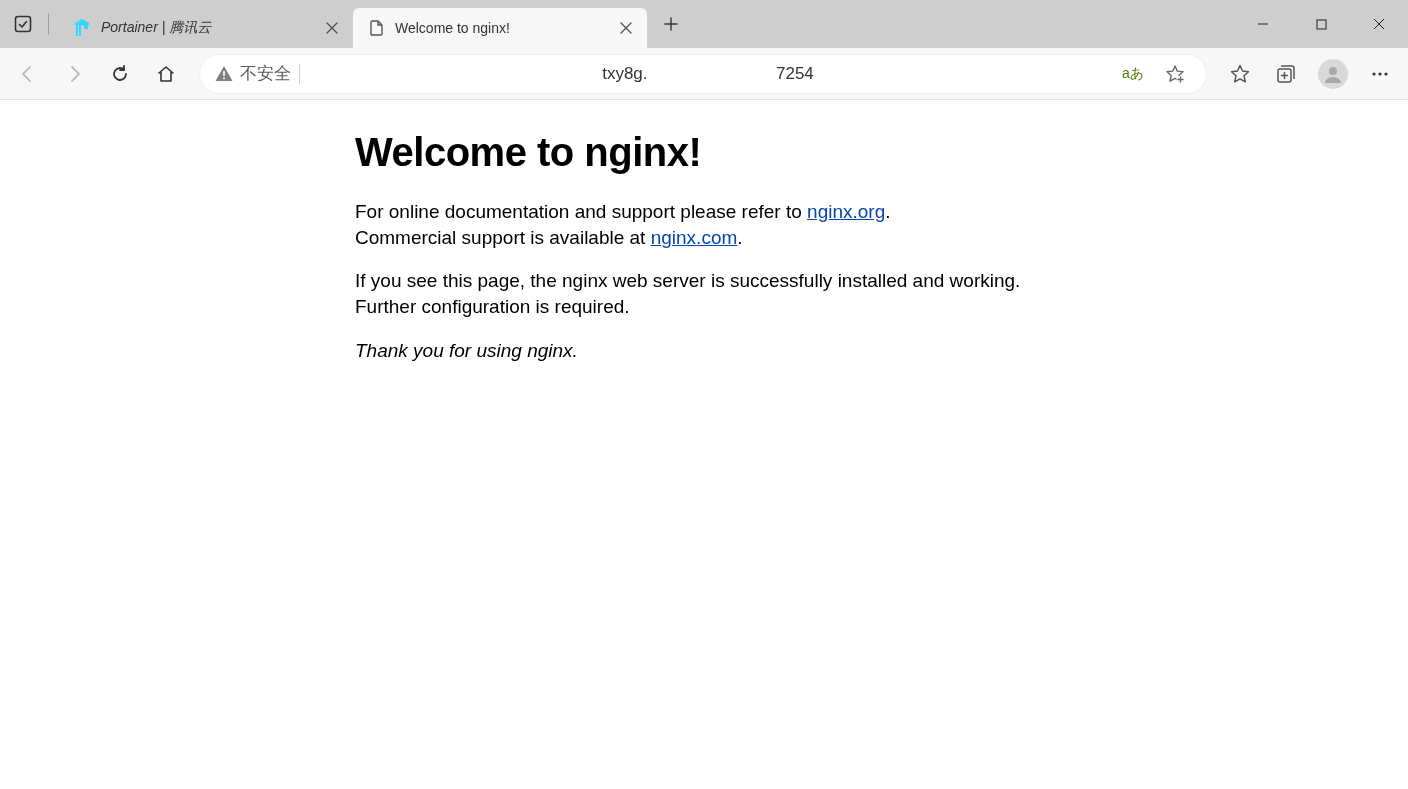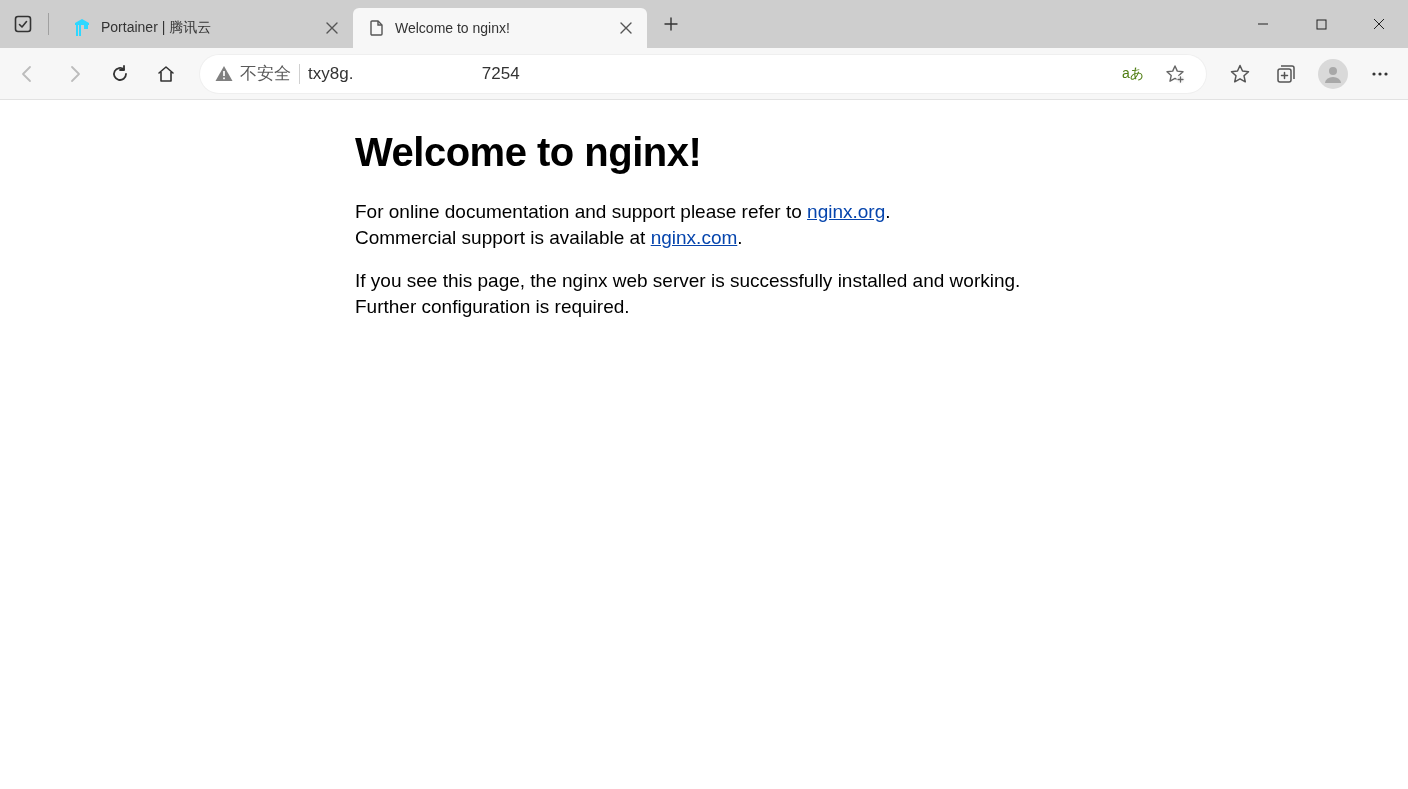--- a/index.html
+++ b/index.html
@@ -54,20 +54,21 @@
       padding: 0 10px 0 14px;
       margin-top: 8px;
       border-radius: 6px 6px 0 0;
       gap: 10px;
       font-size: 14px;
       color: #333;
       position: relative;
     }
     .tab.inactive {
       background: transparent;
+      font-style: italic;
     }
     .tab.active {
       background: #f7f7f7;
     }
     .tab-favicon-portainer {
       width: 18px;
       height: 18px;
       display: flex;
       align-items: center;
       justify-content: center;
@@ -139,20 +140,21 @@
       flex: 1;
       height: 38px;
       background: #ffffff;
       border-radius: 20px;
       display: flex;
       align-items: center;
       padding: 0 14px;
       margin: 0 8px;
       gap: 8px;
       box-shadow: 0 0 0 1px rgba(0,0,0,0.03);
+      text-align: center;
     }
     .security-warn {
       display: flex;
       align-items: center;
       gap: 6px;
       color: #5a5a5a;
       font-size: 17px;
     }
     .addr-sep {
       width: 1px;
@@ -379,14 +381,15 @@
 </div>
 
 <div class="content">
   <div class="content-inner">
     <h1>Welcome to nginx!</h1>
     <p>
       <span>For online documentation and support please refer to </span><a href="#">nginx.org</a><span>.</span><br>
       <span>Commercial support is available at </span><a href="#">nginx.com</a><span>.</span>
     </p>
     <p>If you see this page, the nginx web server is successfully installed and working. Further configuration is required.</p>
+    <p><em>Thank you for using nginx.</em></p>
   </div>
 </div>
 
 </body></html>

